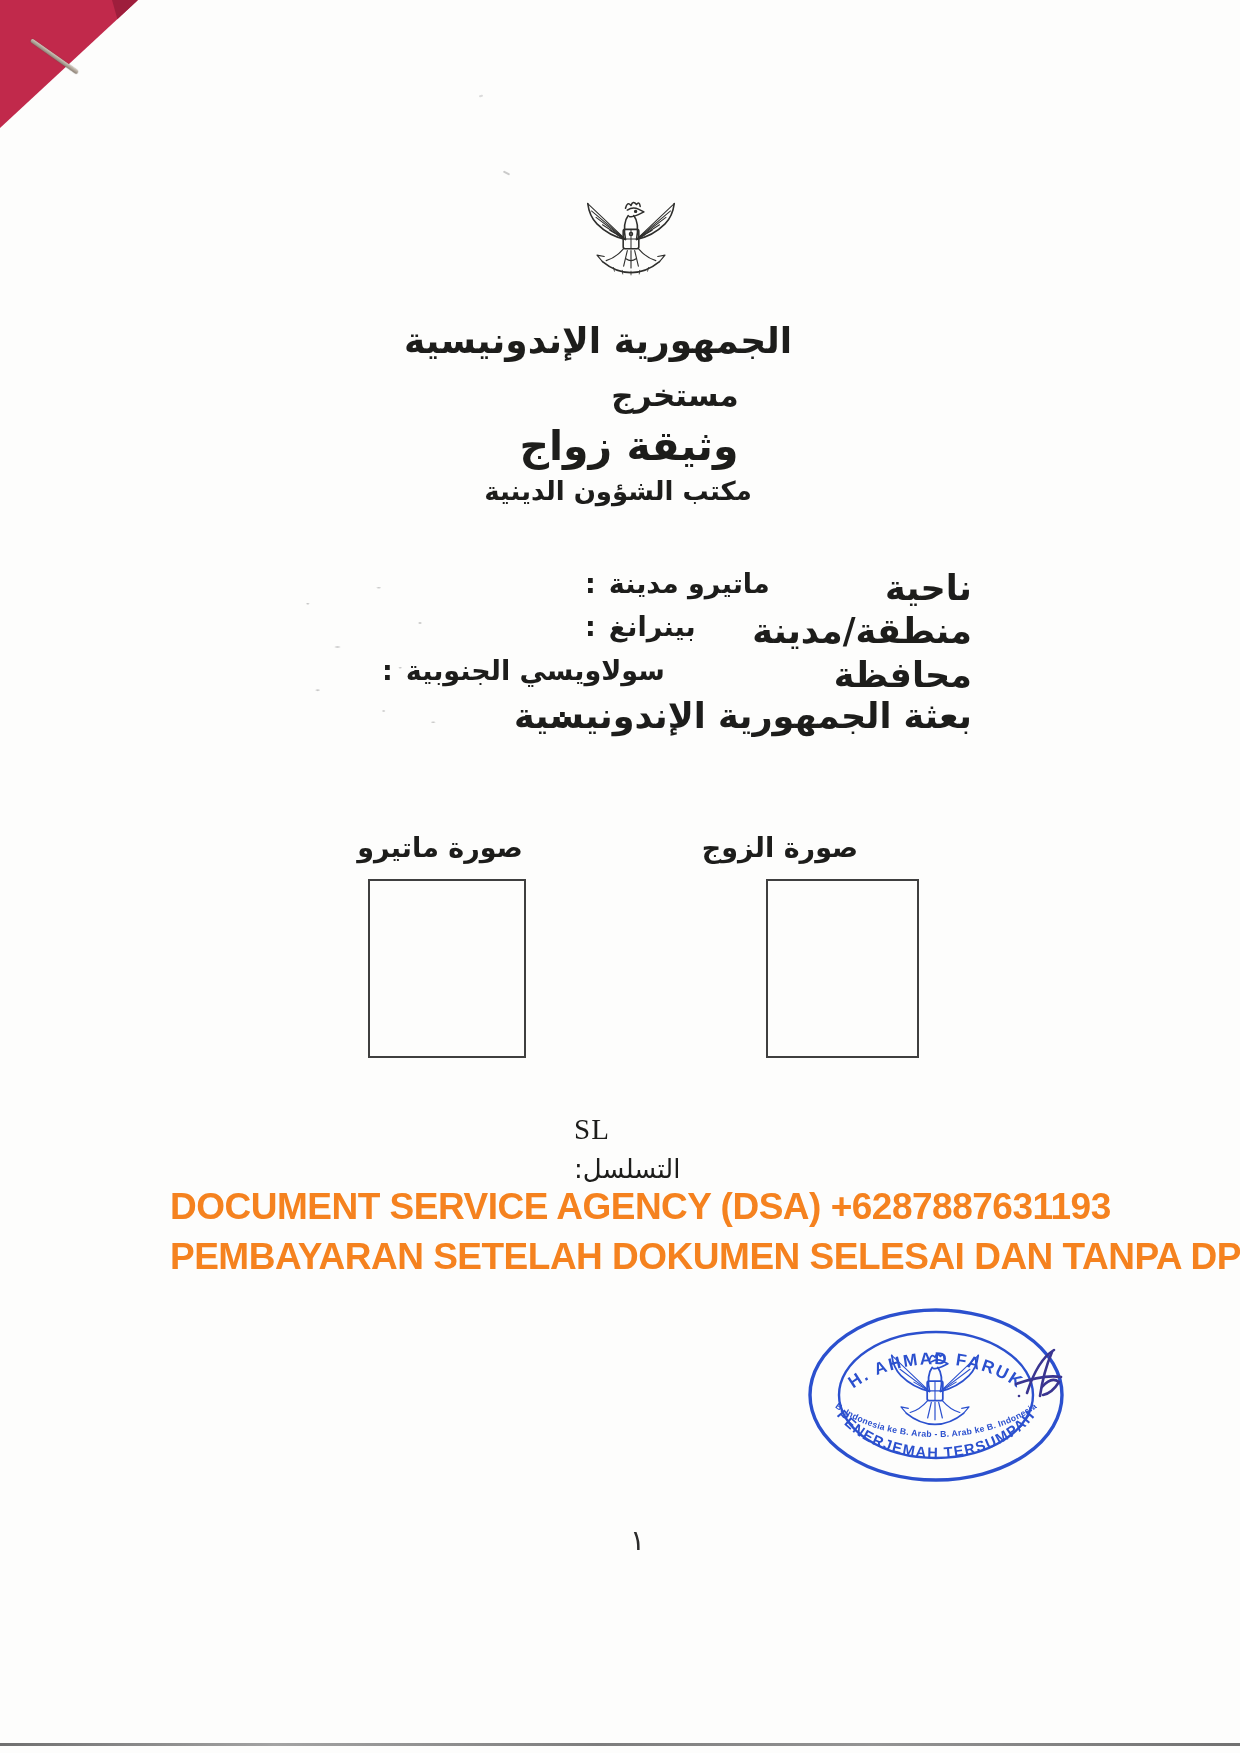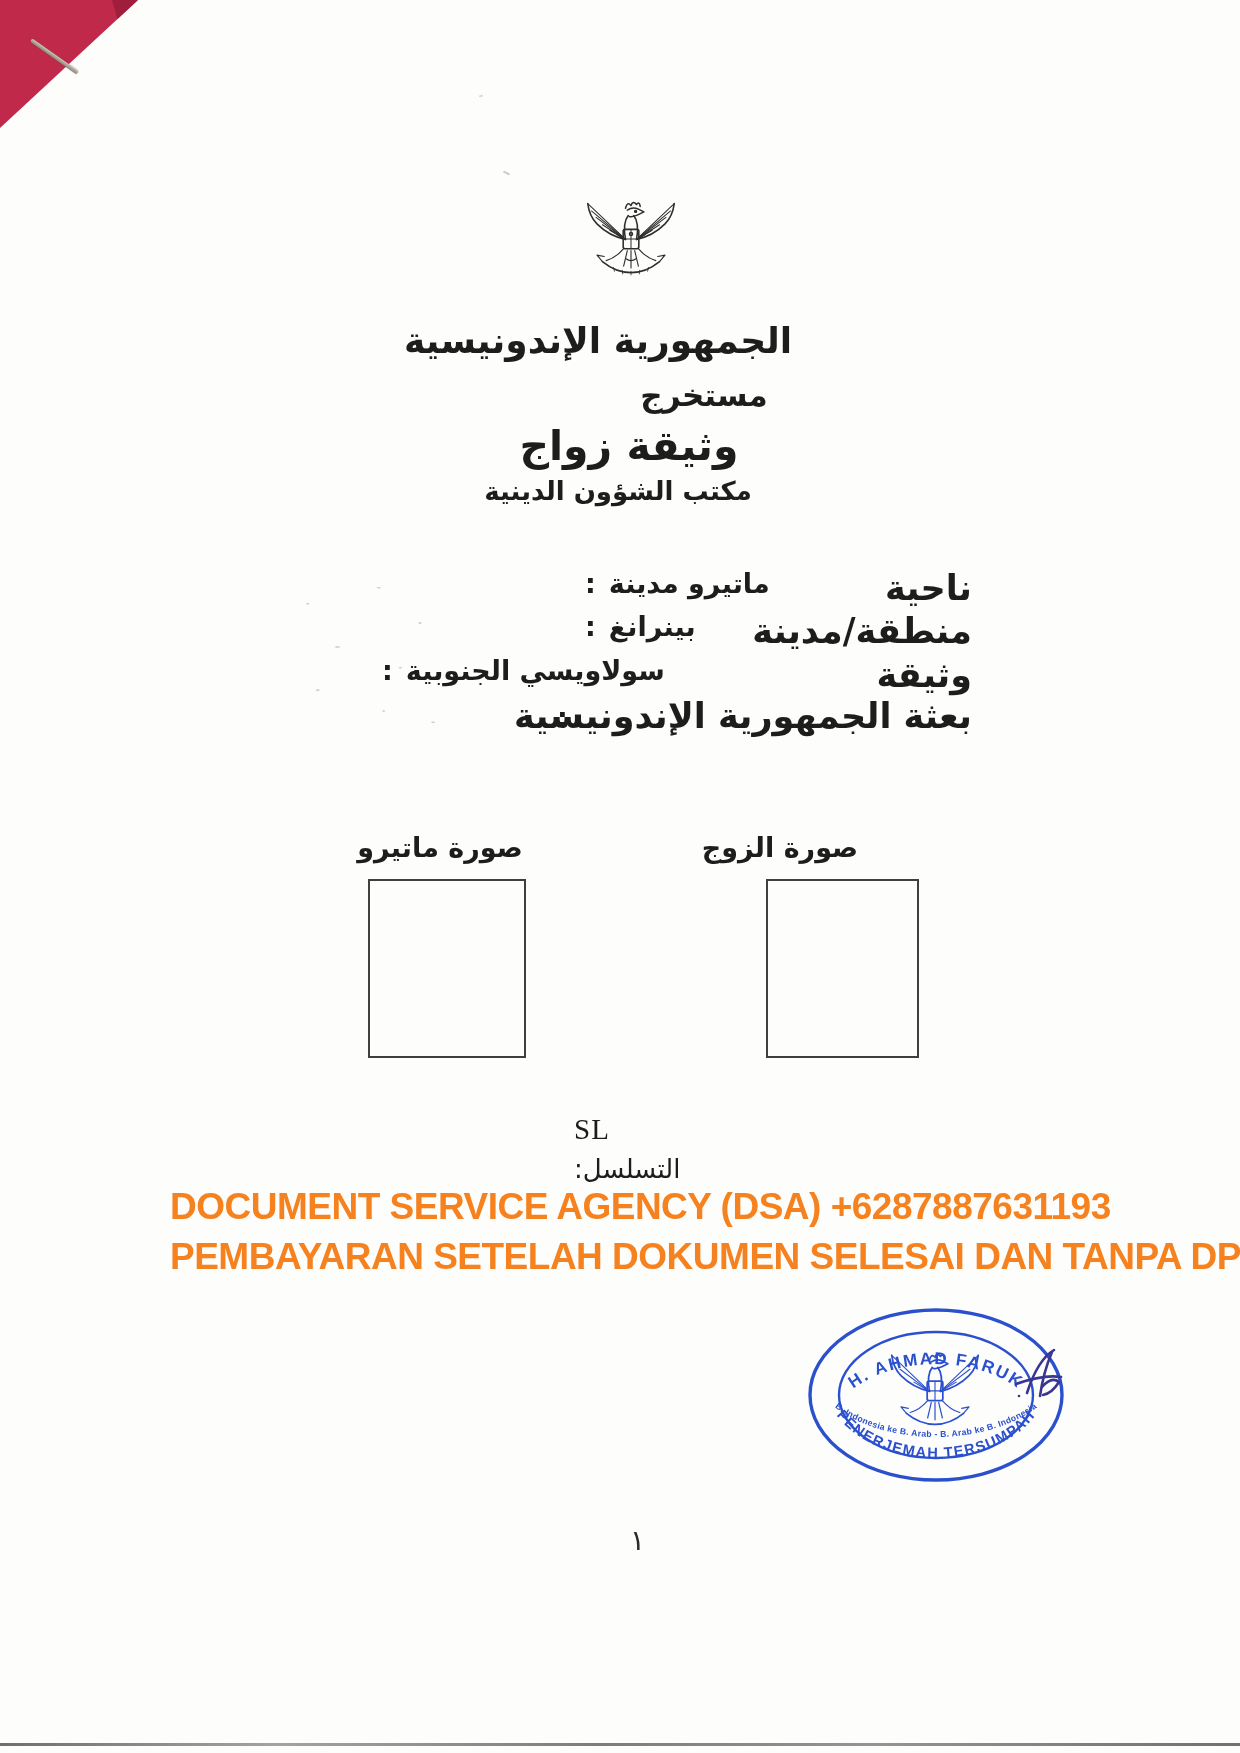--- a/index.html
+++ b/index.html
@@ -32,21 +32,21 @@
     border-radius:2px;
     transform:rotate(35deg);
     transform-origin:left center;
     box-shadow:0 0 1px #5a4f45;
   }
   
   .emblem-top{position:absolute;left:585px;top:197px;color:#2e2e2c;}
   
   .hdr{position:absolute;transform:translateX(-50%);white-space:nowrap;font-weight:bold;}
   .hdr-republic{left:598px;top:320px;font-size:36px;}
-  .hdr-extract{left:704px;top:377px;font-size:31px;}
+  .hdr-extract{left:675px;top:377px;font-size:31px;}
   .hdr-title{left:629px;top:422px;font-size:41px;}
   .hdr-office{left:618px;top:476px;font-size:26px;}
   
   .field-row{position:absolute;left:0;width:100%;height:42px;}
   .field-label{
     position:absolute;right:276px;top:0;
     font-size:35px;font-weight:bold;white-space:nowrap;
   }
   .field-value{
     position:absolute;top:0;display:flex;align-items:flex-start;gap:13px;
@@ -166,21 +166,21 @@
       <span class="rtl" lang="ar">بينرانغ</span>
     </div>
     <div class="field-label rtl" lang="ar">منطقة/مدينة</div>
   </div>
 
   <div class="field-row" style="top:655px">
     <div class="field-value" style="left:382px">
       <span class="colon">:</span>
       <span class="rtl" lang="ar">سولاويسي الجنوبية</span>
     </div>
-    <div class="field-label rtl" lang="ar">وثيقة</div>
+    <div class="field-label rtl" lang="ar">محافظة</div>
   </div>
 
   <div class="field-row" style="top:696px">
     <div class="field-value" style="left:557px;top:6px">
       <span class="colon">:</span>
       <span class="rtl" lang="ar"></span>
     </div>
     <div class="field-label rtl" lang="ar">بعثة الجمهورية الإندونيسية</div>
   </div>
 

